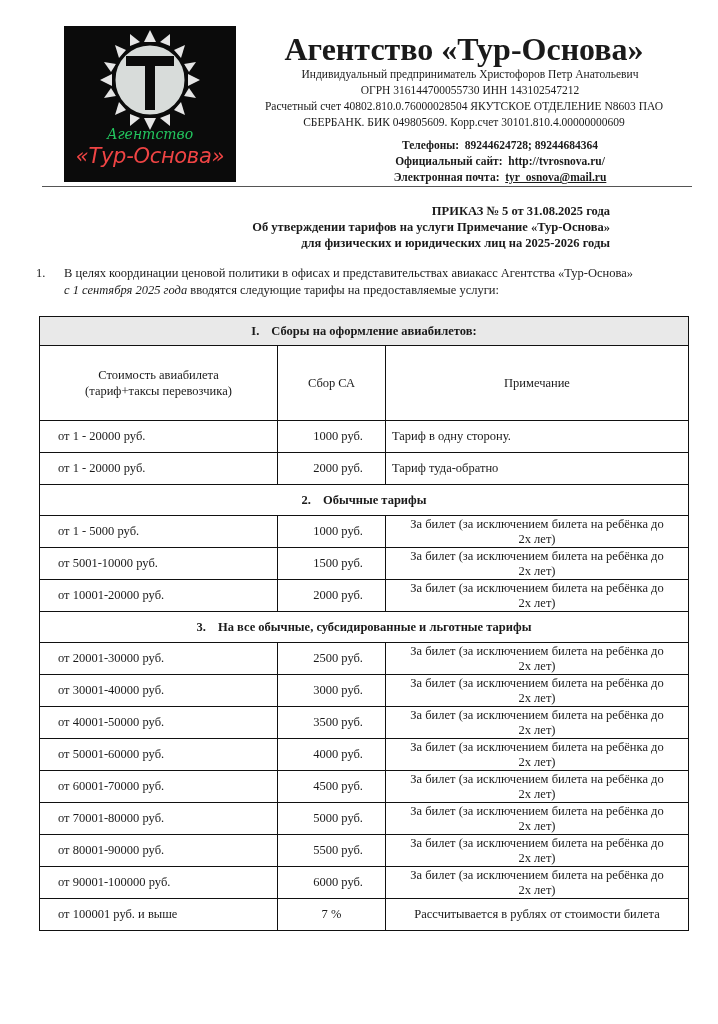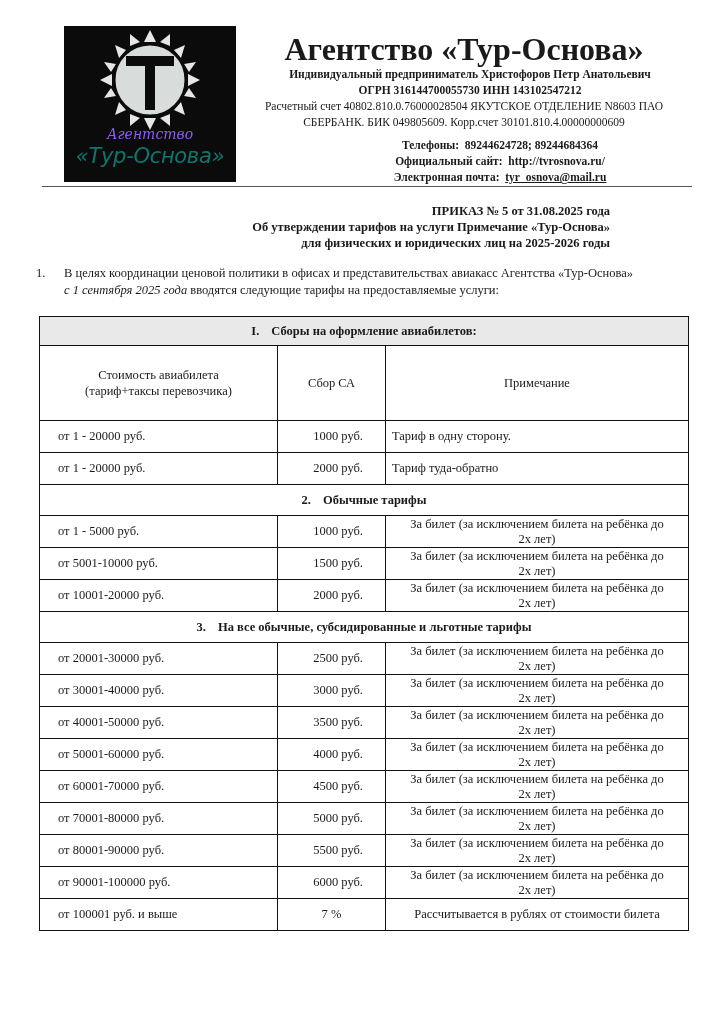--- a/index.html
+++ b/index.html
@@ -3,28 +3,28 @@
 <meta charset="utf-8">
 <style>
   html, body { margin: 0; padding: 0; background: #ffffff; }
   body { width: 718px; height: 1024px; position: relative; overflow: hidden;
          font-family: "Liberation Serif", serif; color: #1a1a1a; }
 
   .logo { position: absolute; left: 64px; top: 26px; width: 172px; height: 156px;
           background: #0b0b0b; overflow: hidden; }
   .logo svg { position: absolute; left: 0; top: 0; }
   .logo .logo-small { position: absolute; left: 0; width: 172px; top: 100px; text-align: center;
-          color: #8b5cf6; font-family: "DejaVu Serif", serif; font-style: italic; font-size: 14px; }
+          color: #22c55e; font-family: "DejaVu Serif", serif; font-style: italic; font-size: 14px; }
   .logo .logo-big { position: absolute; left: 0; width: 172px; top: 118px; text-align: center;
-          color: #0f766e; font-family: "DejaVu Sans", sans-serif; font-style: italic; font-size: 21px; letter-spacing: -0.3px; }
+          color: #ef4444; font-family: "DejaVu Sans", sans-serif; font-style: italic; font-size: 21px; letter-spacing: -0.3px; }
 
   .header { position: absolute; left: 236px; top: 28px; width: 456px; text-align: center; }
   .company-title { font-family: "Liberation Serif", serif; font-weight: bold; font-size: 32px; line-height: 34px; margin-top: 4px; }
   .hdr-line { font-size: 11.5px; line-height: 16px; }
-  .hdr-bold { font-weight: bold; margin-left: 12px; }
+  .hdr-bold { font-weight: normal; margin-left: 12px; }
   .contacts { position: absolute; left: 300px; top: 137px; width: 400px; text-align: center; font-weight: bold; font-size: 11.5px; line-height: 16px; }
   .contacts .u { text-decoration: underline; }
 
   .hr { position: absolute; left: 42px; top: 186px; width: 650px; height: 0; border-top: 1.5px solid #555; }
 
   .order { position: absolute; left: 120px; top: 203px; width: 490px; text-align: right; font-weight: bold; font-size: 12.5px; line-height: 16px; }
 
   .para { position: absolute; left: 36px; top: 265px; width: 670px; font-size: 12.5px; line-height: 17px; }
   .para .num { position: absolute; left: 0; top: 0; }
   .para .txt { position: absolute; left: 28px; top: 0; width: 650px; }

